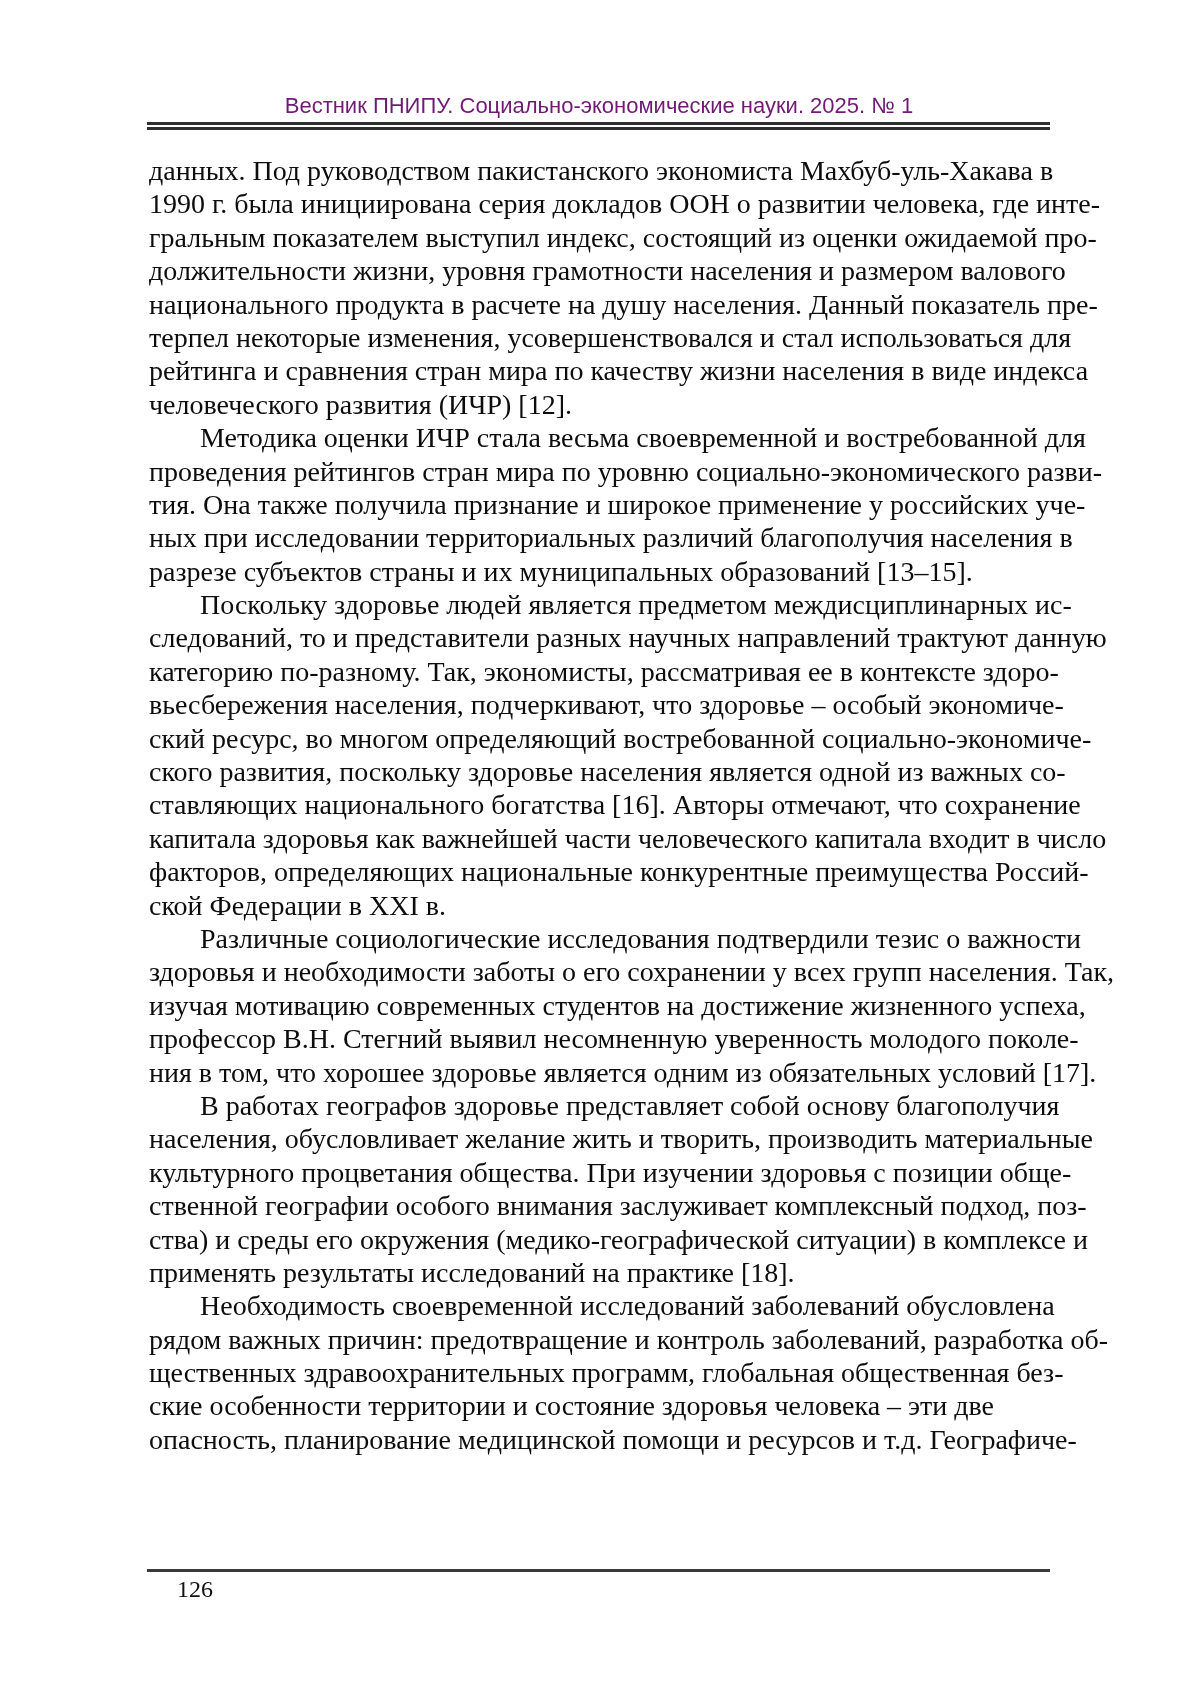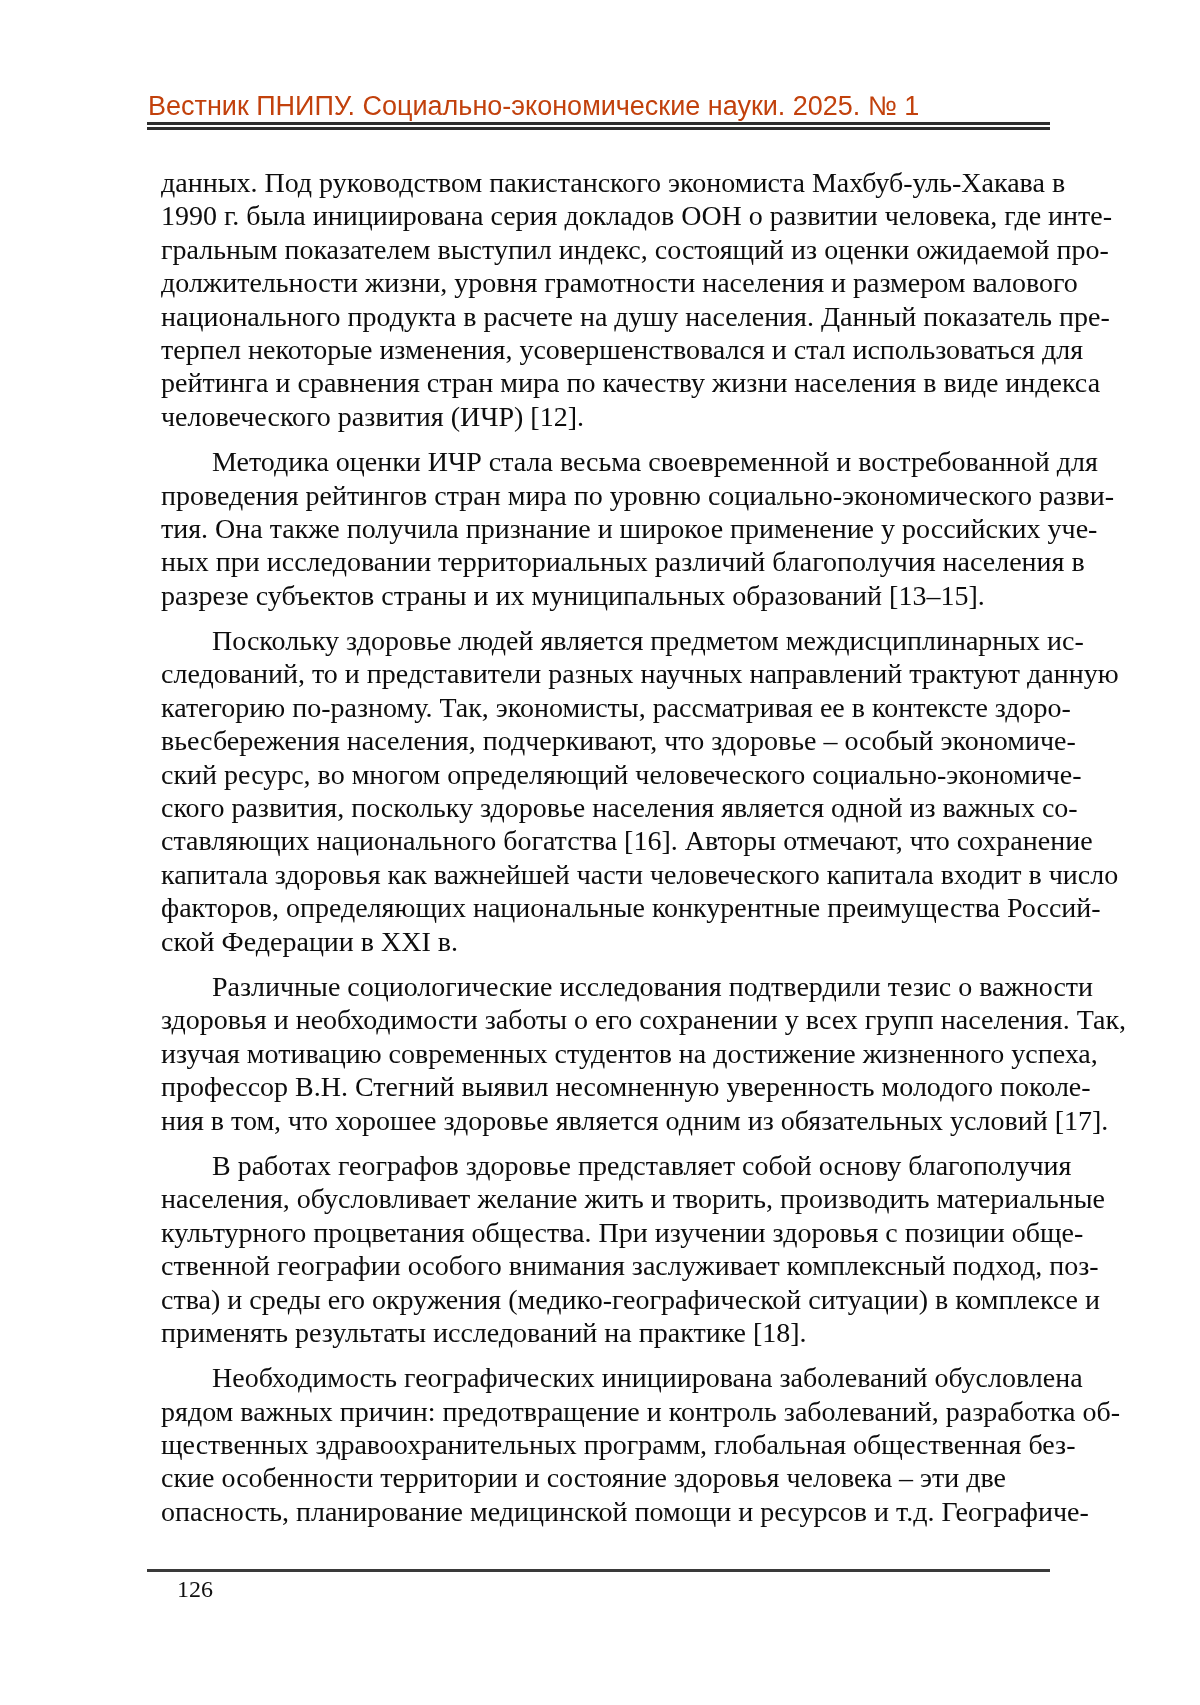--- a/index.html
+++ b/index.html
@@ -13,45 +13,46 @@
     height: 1705px;
     background: #ffffff;
     overflow: hidden;
   }
   .running-head {
     position: absolute;
     left: 148px;
     top: 94px;
     width: 902px;
     font-family: "Liberation Sans", sans-serif;
-    font-size: 27px;
+    font-size: 22px;
     line-height: 24px;
-    color: #c2410c;
+    color: #701a75;
     white-space: nowrap;
+    text-align: center;
   }
   .head-rule {
     position: absolute;
     left: 147px;
     top: 122px;
     width: 903px;
     height: 8px;
     box-sizing: border-box;
     border-top: 3px solid #2e2e2e;
     border-bottom: 3px solid #2e2e2e;
   }
   .body-text {
     position: absolute;
     left: 149px;
     top: 154px;
     width: 901px;
     font-family: "Liberation Serif", serif;
     font-size: 28px;
     color: #0d0d0d;
   }
-  .para { margin: 12px; padding: 0; }
+  .para { margin: 0; padding: 0; }
   .line {
     height: 33.4px;
     line-height: 33.4px;
     text-align: justify;
     text-align-last: justify;
     white-space: nowrap;
     overflow: visible;
   }
   .line.first { padding-left: 51px; }
   .line.last  { text-align-last: left; }
@@ -99,21 +100,21 @@
         <div class="line">проведения рейтингов стран мира по уровню социально-экономического разви-</div>
         <div class="line">тия. Она также получила признание и широкое применение у российских уче-</div>
         <div class="line">ных при исследовании территориальных различий благополучия населения в</div>
         <div class="line last">разрезе субъектов страны и их муниципальных образований [13–15].</div>
       </div>
       <div class="para">
         <div class="line first">Поскольку здоровье людей является предметом междисциплинарных ис-</div>
         <div class="line">следований, то и представители разных научных направлений трактуют данную</div>
         <div class="line">категорию по-разному. Так, экономисты, рассматривая ее в контексте здоро-</div>
         <div class="line">вьесбережения населения, подчеркивают, что здоровье – особый экономиче-</div>
-        <div class="line">ский ресурс, во многом определяющий человеческого социально-экономиче-</div>
+        <div class="line">ский ресурс, во многом определяющий востребованной социально-экономиче-</div>
         <div class="line">ского развития, поскольку здоровье населения является одной из важных со-</div>
         <div class="line">ставляющих национального богатства [16]. Авторы отмечают, что сохранение</div>
         <div class="line">капитала здоровья как важнейшей части человеческого капитала входит в число</div>
         <div class="line">факторов, определяющих национальные конкурентные преимущества Россий-</div>
         <div class="line last">ской Федерации в XXI в.</div>
       </div>
       <div class="para">
         <div class="line first">Различные социологические исследования подтвердили тезис о важности</div>
         <div class="line">здоровья и необходимости заботы о его сохранении у всех групп населения. Так,</div>
         <div class="line">изучая мотивацию современных студентов на достижение жизненного успеха,</div>
@@ -122,21 +123,21 @@
       </div>
       <div class="para">
         <div class="line first">В работах географов здоровье представляет собой основу благополучия</div>
         <div class="line">населения, обусловливает желание жить и творить, производить материальные</div>
         <div class="line">культурного процветания общества. При изучении здоровья с позиции обще-</div>
         <div class="line">ственной географии особого внимания заслуживает комплексный подход, поз-</div>
         <div class="line">ства) и среды его окружения (медико-географической ситуации) в комплексе и</div>
         <div class="line last">применять результаты исследований на практике [18].</div>
       </div>
       <div class="para">
-        <div class="line first">Необходимость географических инициирована заболеваний обусловлена</div>
+        <div class="line first">Необходимость своевременной исследований заболеваний обусловлена</div>
         <div class="line">рядом важных причин: предотвращение и контроль заболеваний, разработка об-</div>
         <div class="line">щественных здравоохранительных программ, глобальная общественная без-</div>
         <div class="line last">ские особенности территории и состояние здоровья человека – эти две</div>
         <div class="line">опасность, планирование медицинской помощи и ресурсов и т.д. Географиче-</div>
       </div>
     </main>
 
   <div class="foot-rule"></div>
 
   <div class="page-number">126</div>

